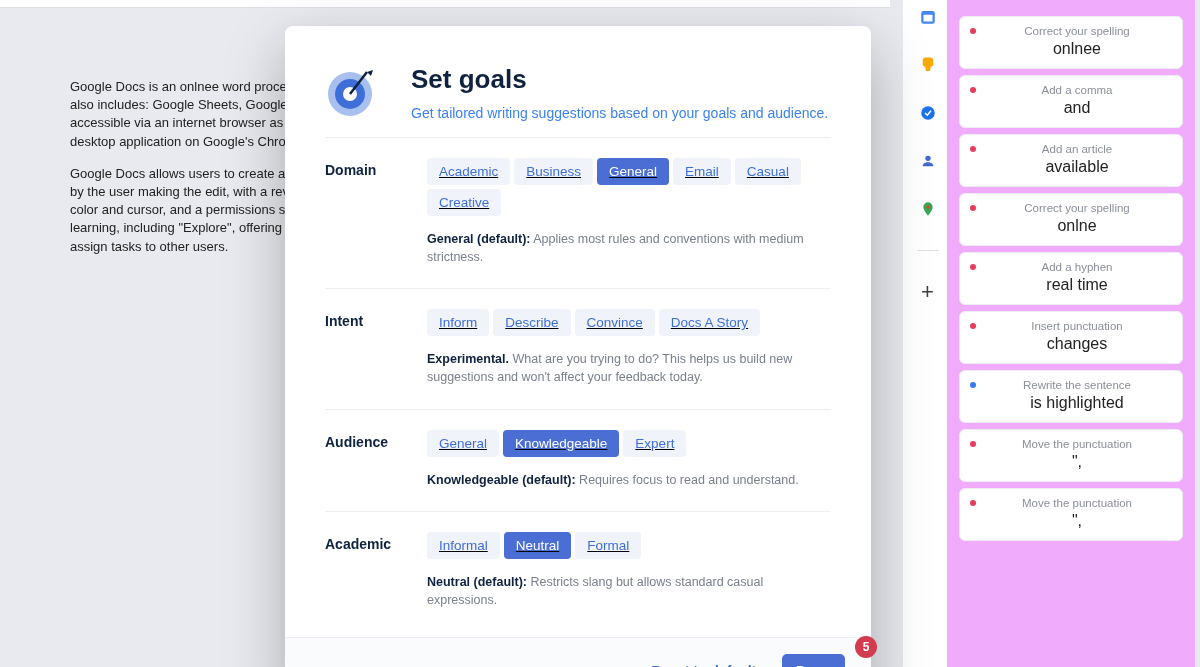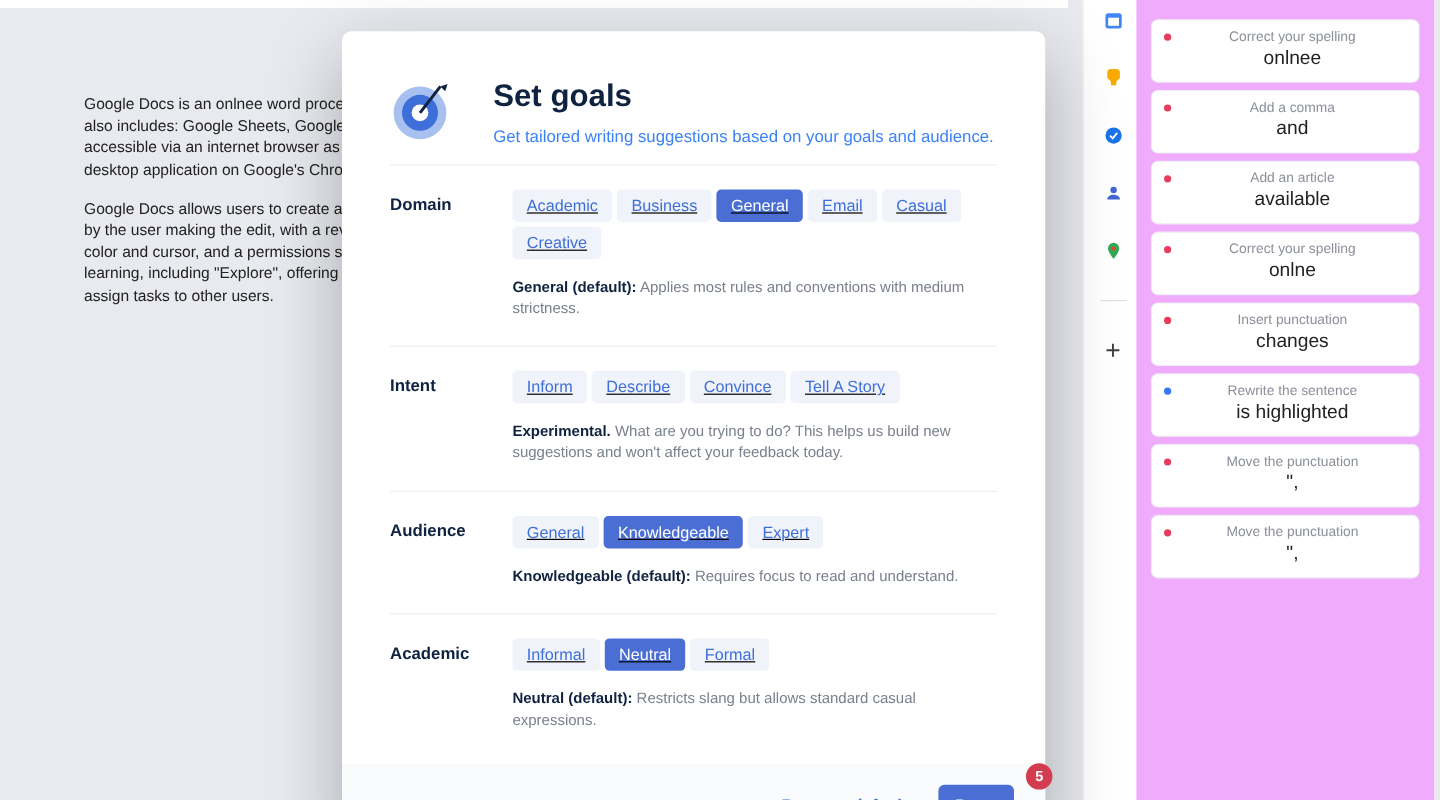--- a/index.html
+++ b/index.html
@@ -246,20 +246,25 @@
     </div>
     <div class="suggest-card">
       <div class="dot"></div>
       <div class="label">Add an article</div>
       <div class="value">available</div>
     </div>
     <div class="suggest-card">
       <div class="dot"></div>
       <div class="label">Correct your spelling</div>
       <div class="value">onlne</div>
+    </div>
+    <div class="suggest-card">
+      <div class="dot"></div>
+      <div class="label">Add a hyphen</div>
+      <div class="value">real time</div>
     </div>
     <div class="suggest-card">
       <div class="dot"></div>
       <div class="label">Insert punctuation</div>
       <div class="value">changes</div>
     </div>
     <div class="suggest-card">
       <div class="dot blue"></div>
       <div class="label">Rewrite the sentence</div>
       <div class="value">is highlighted</div>
@@ -308,21 +313,21 @@
           <div class="section-desc"><b>General (default):</b> Applies most rules and conventions with medium strictness.</div>
         </div>
       </div>
       <div class="section">
         <div class="section-label">Intent</div>
         <div class="section-body">
           <div class="chips">
             <span class="chip">Inform</span>
             <span class="chip">Describe</span>
             <span class="chip">Convince</span>
-            <span class="chip">Tell A Story</span>
+            <span class="chip">Docs A Story</span>
           </div>
           <div class="section-desc"><b>Experimental.</b> What are you trying to do? This helps us build new suggestions and won't affect your feedback today.</div>
         </div>
       </div>
       <div class="section">
         <div class="section-label">Audience</div>
         <div class="section-body">
           <div class="chips">
             <span class="chip">General</span>
             <span class="chip active">Knowledgeable</span>

